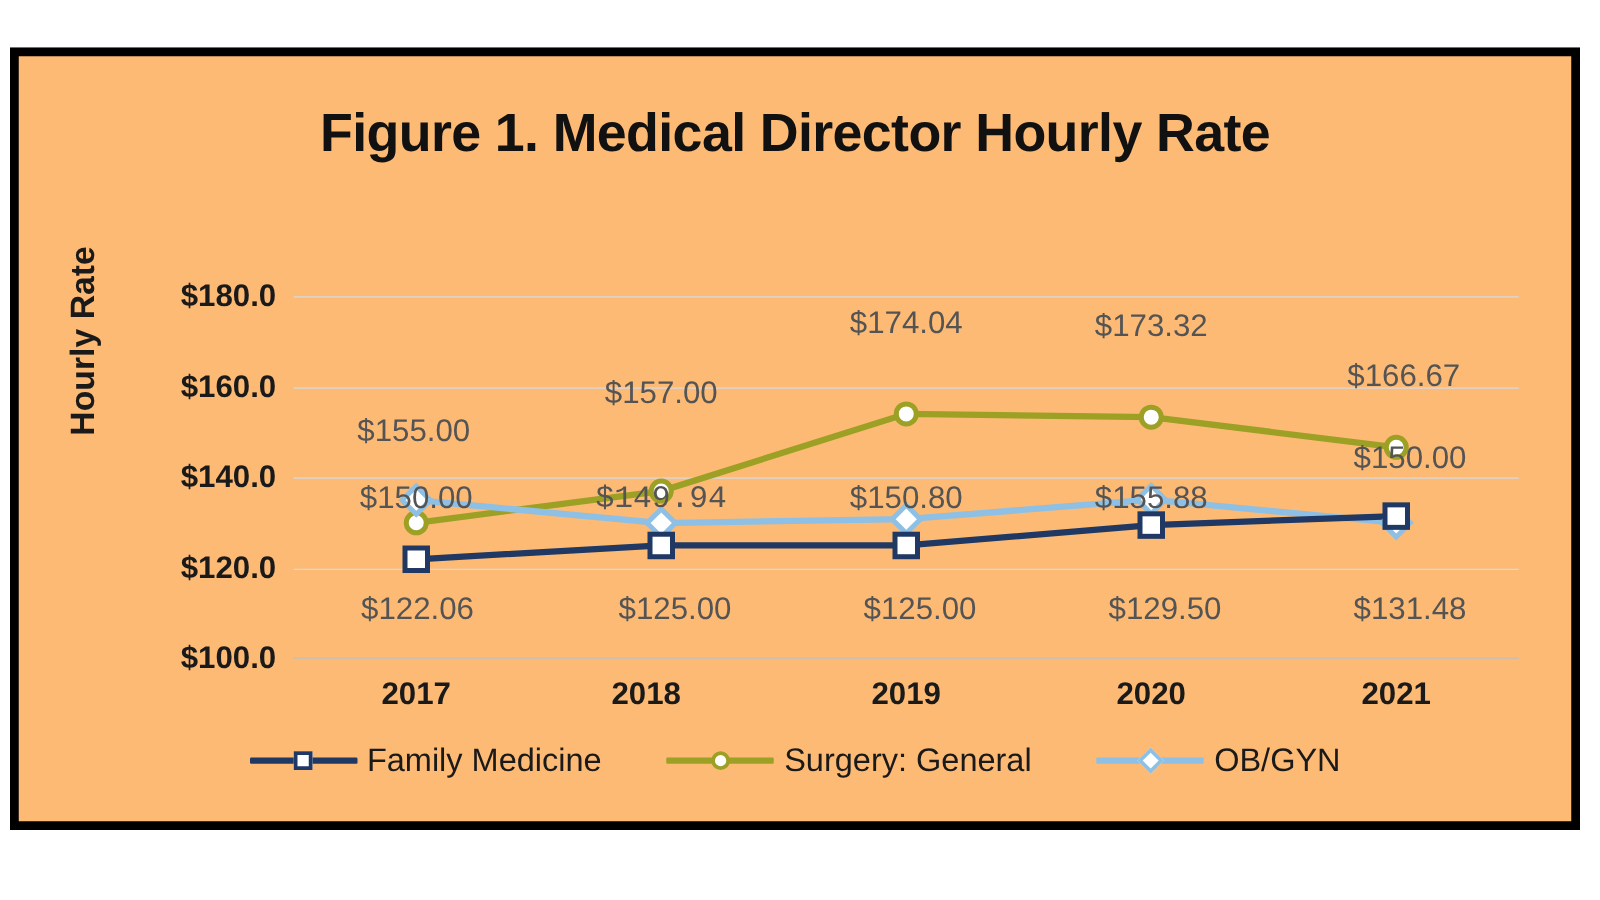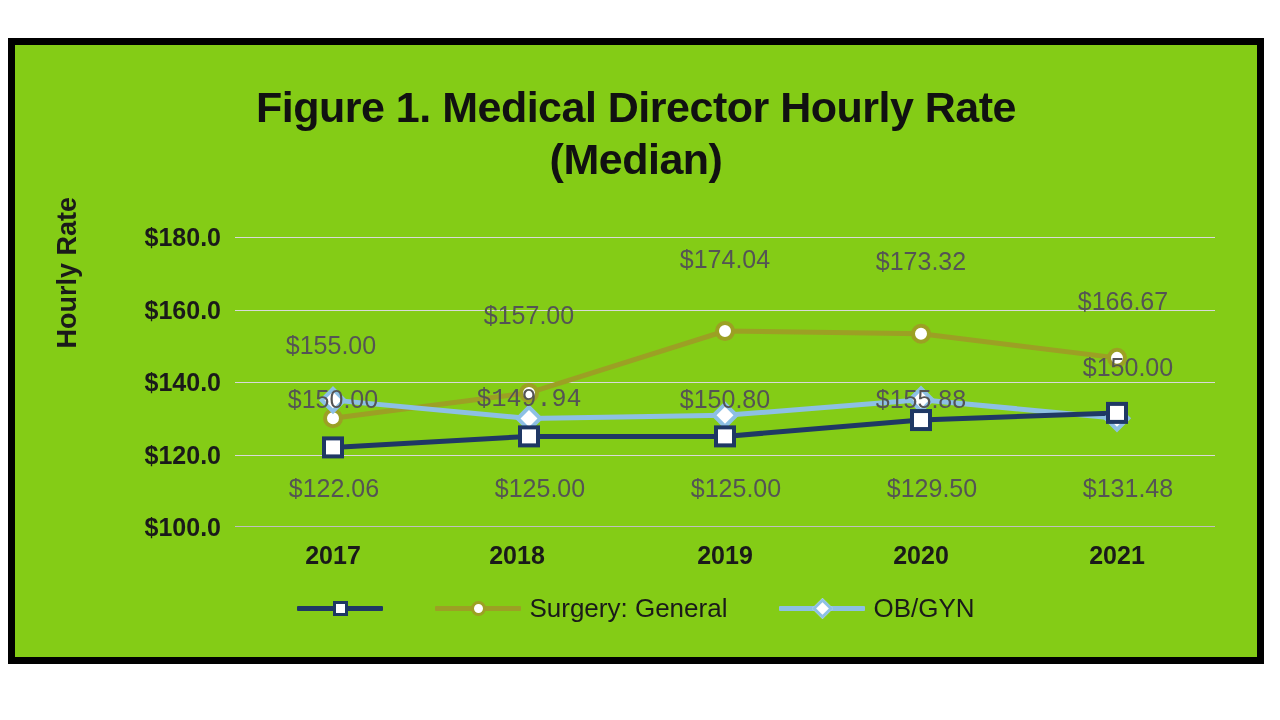--- a/index.html
+++ b/index.html
@@ -18,21 +18,21 @@
     background: #ffffff;
   }
   
   .frame {
     position: absolute;
     left: 8px;
     top: 38px;
     width: 1256px;
     height: 626px;
     border: 7px solid #000000;
-    background: #84cc16;
+    background: #fdba74;
     box-sizing: border-box;
   }
   .chart-area {
     position: absolute;
     left: 0; top: 0; right: 0; bottom: 0;
   }
   
   .chart-title {
     position: absolute;
     left: 0;
@@ -168,21 +168,20 @@
 </style>
 </head>
 <body>
 
 <div id="root">
   <div class="frame">
     <div class="chart-area">
 
       <div class="chart-title">
         <div>Figure 1. Medical Director Hourly Rate</div>
-        <div>(Median)</div>
       </div>
 
       <div class="y-axis-title">Hourly Rate</div>
 
       <div class="plot">
 
         <div class="gridline" style="top:0px;"></div>
         <div class="gridline" style="top:72.5px;"></div>
         <div class="gridline" style="top:145px;"></div>
         <div class="gridline" style="top:217.5px;"></div>
@@ -246,20 +245,21 @@
         <div class="dlabel" style="left:697px; top:251px;">$129.50</div>
         <div class="dlabel" style="left:893px; top:251px;">$131.48</div>
       </div>
 
       <div class="legend">
         <div class="legend-item">
           <span class="legend-swatch">
             <span class="lline" style="background:#1F3864;"></span>
             <span class="lmark square" style="border-color:#1F3864;"></span>
           </span>
+          <span class="legend-label">Family Medicine</span>
         </div>
         <div class="legend-item">
           <span class="legend-swatch">
             <span class="lline" style="background:#9CA024;"></span>
             <span class="lmark circle" style="border-color:#9CA024;"></span>
           </span>
           <span class="legend-label">Surgery: General</span>
         </div>
         <div class="legend-item">
           <span class="legend-swatch">

